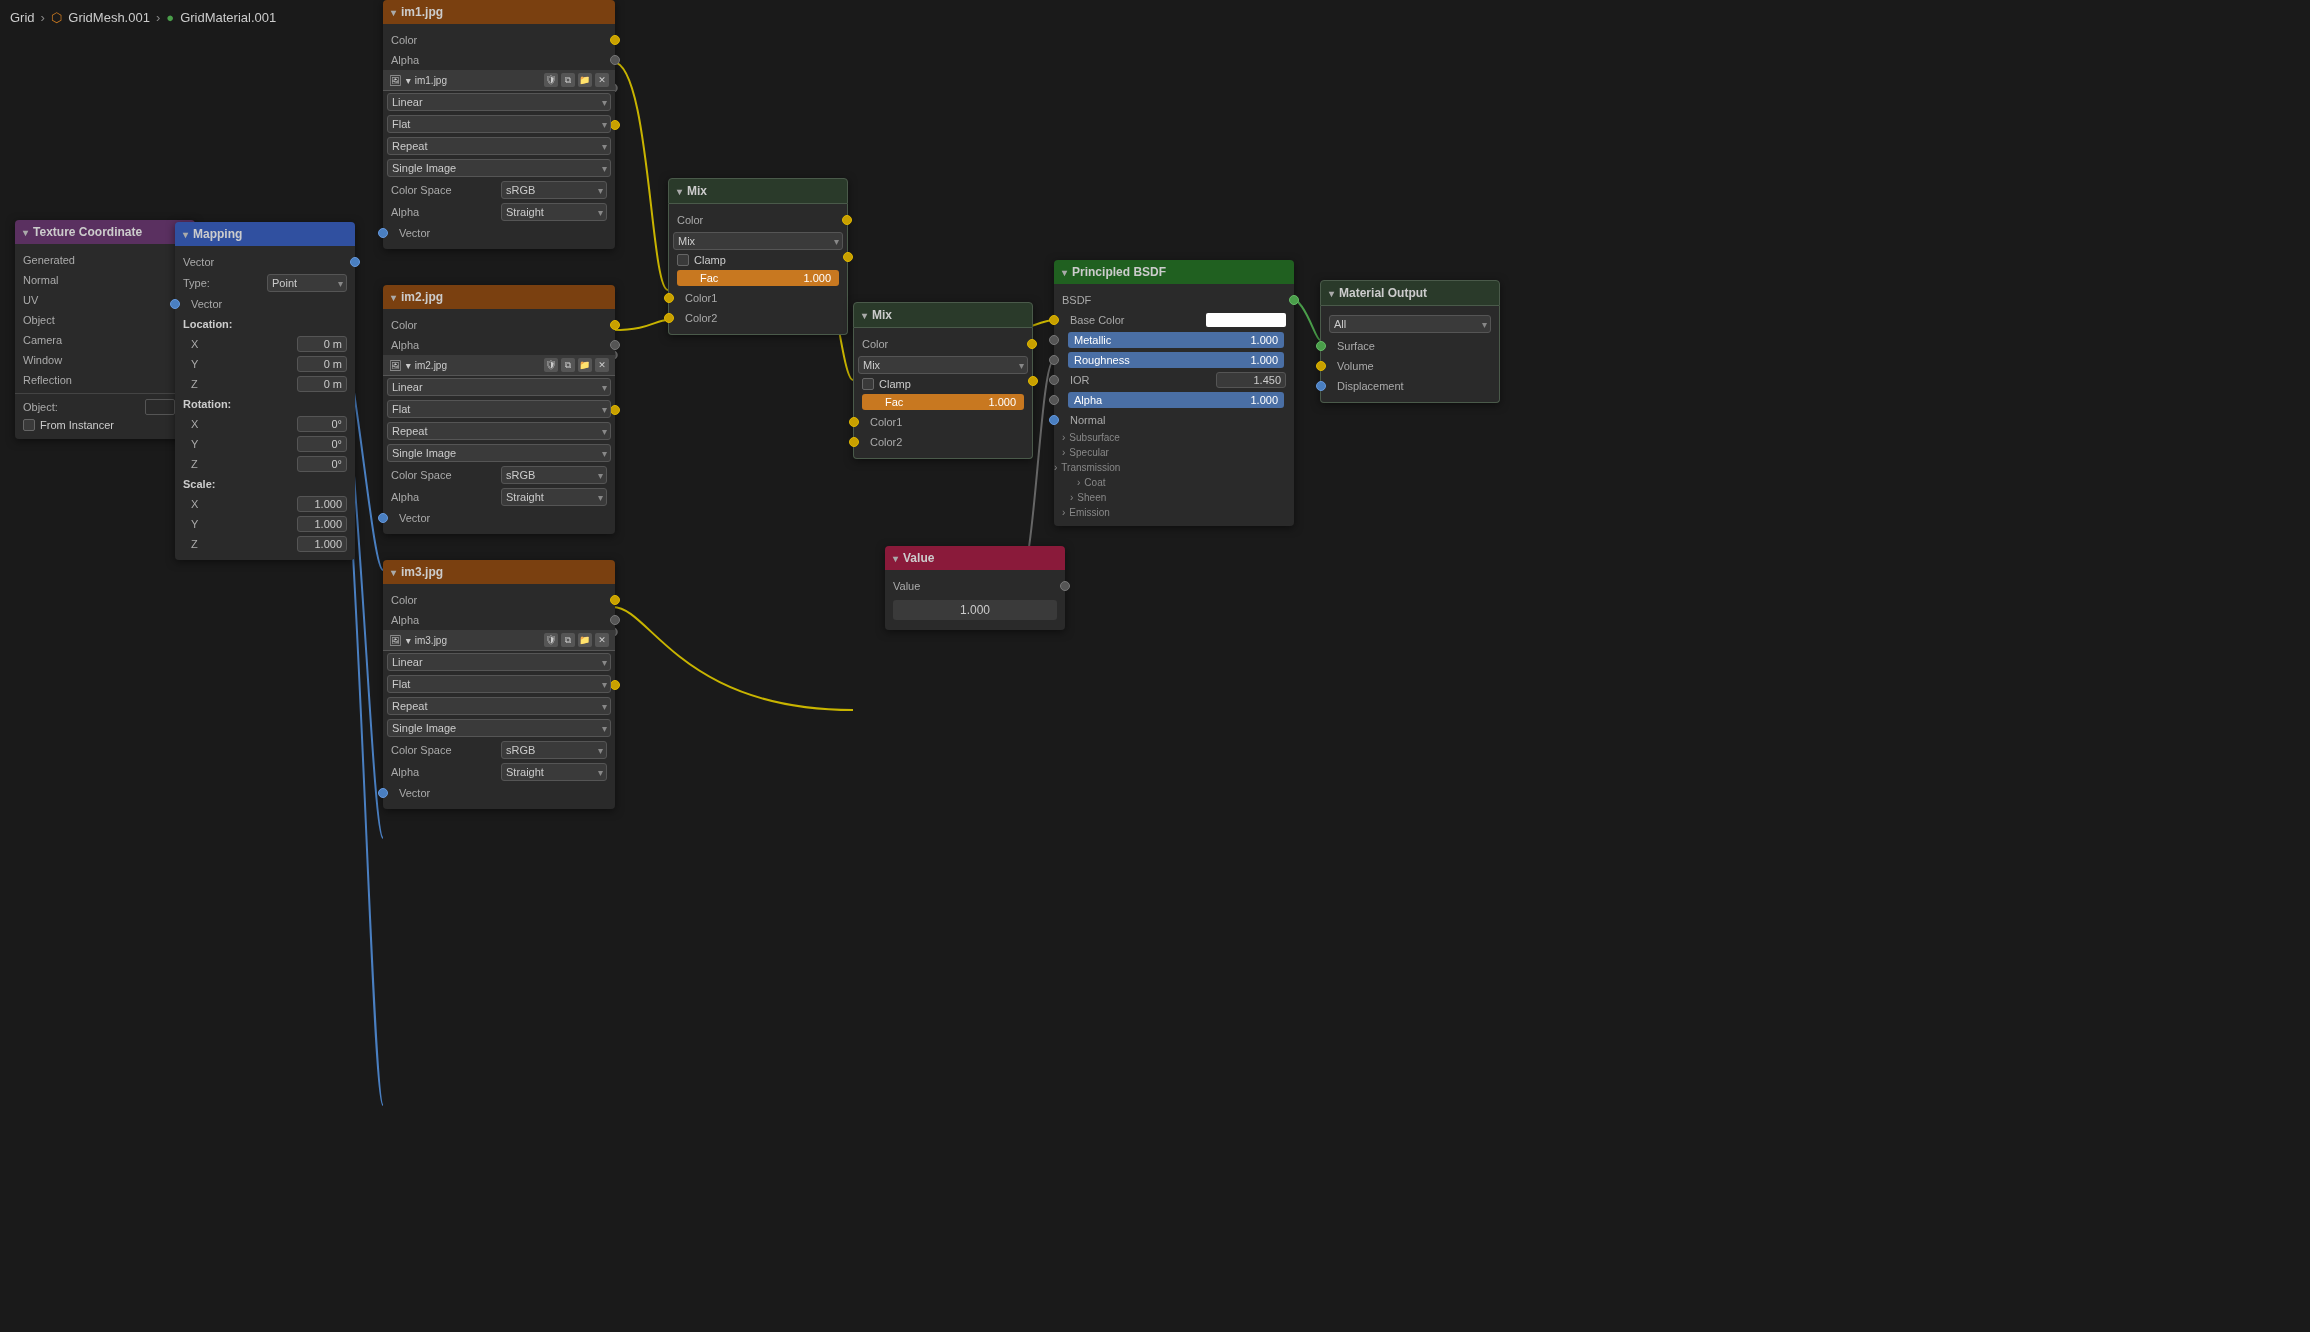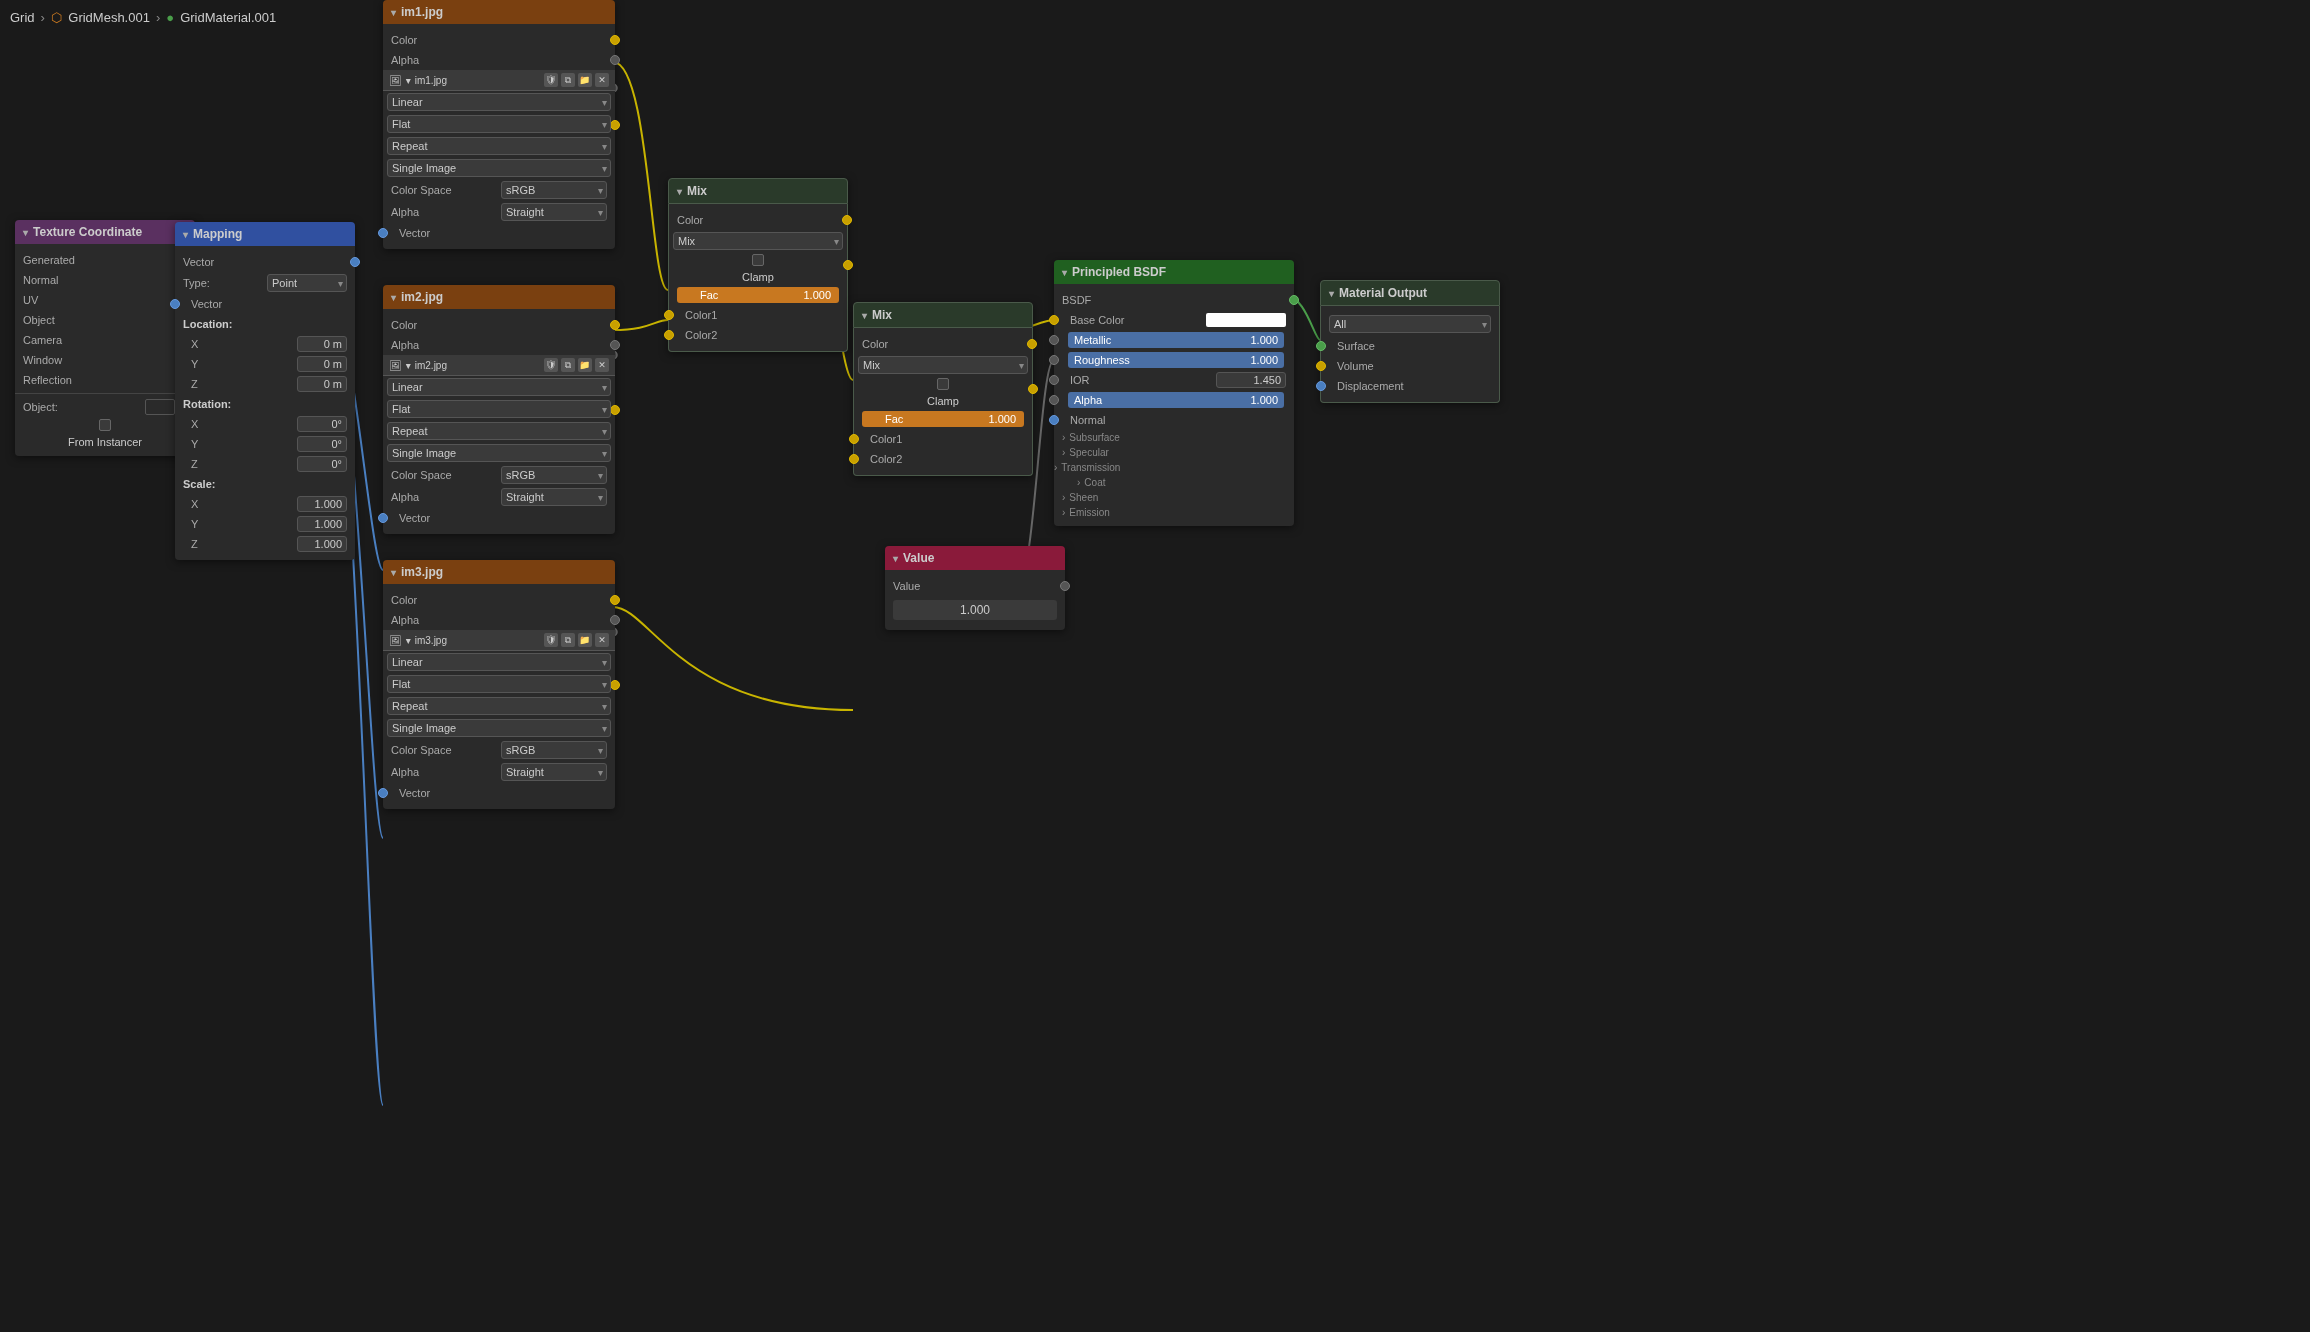--- a/index.html
+++ b/index.html
@@ -158,21 +158,20 @@
       font-size: 9px;
       cursor: pointer;
     }
 
     
     .checkbox-row {
       display: flex;
       align-items: center;
       gap: 5px;
       padding: 2px 8px;
-      flex-direction: column;
     }
     .checkbox {
       width: 12px;
       height: 12px;
       background: #3a3a3a;
       border: 1px solid #666;
       border-radius: 2px;
     }
 
     
@@ -792,21 +791,21 @@
       </div>
     </div>
     <div class="node-row">
       <div class="socket socket-left socket-blue" style="top:50%;transform:translateY(-50%)"></div>
       <label style="padding-left:8px;">Normal</label>
     </div>
     <div class="section-label" style="padding-left:8px; cursor:pointer;">Subsurface</div>
     <div class="section-label" style="padding-left:8px; cursor:pointer;">Specular</div>
     <div class="section-label" style="padding-left:0; cursor:pointer;">Transmission</div>
     <div class="section-label" style="padding-left:23px; cursor:pointer;">Coat</div>
-    <div class="section-label" style="padding-left:8px; cursor:pointer;">Sheen</div>
+    <div class="section-label" style="padding-left:16px; cursor:pointer;">Sheen</div>
     <div class="section-label" style="padding-left:8px; cursor:pointer;">Emission</div>
   </div>
 </div>
 
 <div class="node" style="left:1320px; top:280px; width:160px;">
   <div class="node-header" style="background:#2a3a2a; border:1px solid #4a5a4a;">
     <span class="collapse-arrow">▾</span>
     <span>Material Output</span>
   </div>
   <div class="node-body" style="border:1px solid #4a5a4a; border-top:none;">

